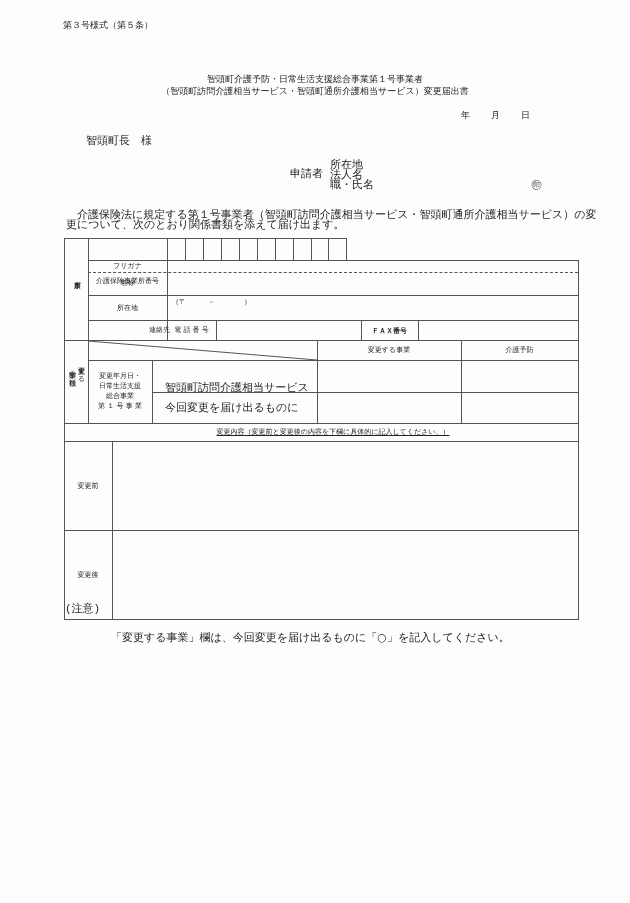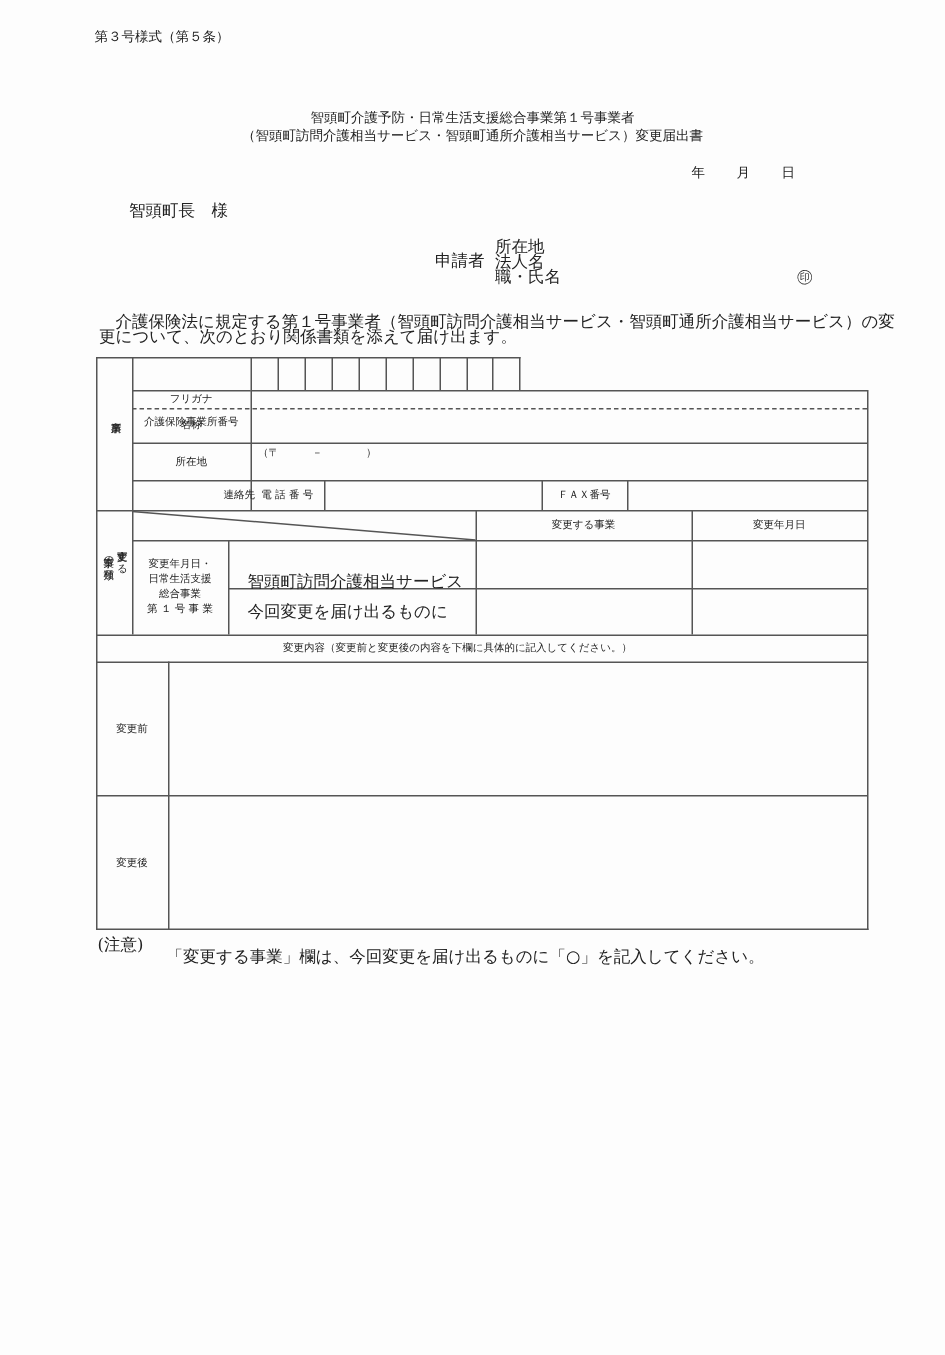--- a/index.html
+++ b/index.html
@@ -86,21 +86,21 @@
   <div class="line v" style="left:361px; top:320px; height:20px;"></div>
   <div class="line v" style="left:418px; top:320px; height:20px;"></div>
 
   <div class="abs vert" style="left:72px; top:276px;">事業所</div>
   <div class="cell-text" style="left:88px; width:79px; top:245px;margin-top:32px;">介護保険事業所番号</div>
   <div class="cell-text" style="left:88px; width:79px; top:262px;">フリガナ</div>
   <div class="cell-text" style="left:88px; width:79px; top:279px;">名称</div>
   <div class="cell-text" style="left:88px; width:79px; top:304px;">所在地</div>
   <div class="cell-text" style="left:88px; width:79px; top:326px;margin-left:32px;">連絡先</div>
   <div class="cell-text" style="left:167px; width:49px; top:326px;">電 話 番 号</div>
-  <div class="cell-text" style="left:361px; width:57px; top:326px;">ＦＡＸ番号</div>
+  <div class="cell-text" style="left:361px; width:57px; top:326px;font-weight:bold;">ＦＡＸ番号</div>
 
   <div class="abs" style="left:168px; top:261px; width:410px; height:11px;"></div>
   <div class="abs" style="left:168px; top:273px; width:410px; height:22px;"></div>
   <div class="abs" style="left:168px; top:296px; width:410px; height:24px;">
     <span class="abs ts" style="left:4px; top:2px;">（〒</span>
     <span class="abs ts" style="left:40px; top:2px;">－</span>
     <span class="abs ts" style="left:76px; top:2px;">）</span>
   </div>
   <div class="abs" style="left:217px; top:321px; width:144px; height:19px;"></div>
   <div class="abs" style="left:419px; top:321px; width:159px; height:19px;"></div>
@@ -120,39 +120,39 @@
 
   <div class="abs vert" style="left:76px; top:362px;">変更する</div>
   <div class="abs vert" style="left:67px; top:366px;">事業の種類</div>
 
   <div class="cell-text" style="left:88px; width:64px; top:372px;">変更年月日・</div>
   <div class="cell-text" style="left:88px; width:64px; top:382px;">日常生活支援</div>
   <div class="cell-text" style="left:88px; width:64px; top:392px;">総合事業</div>
   <div class="cell-text" style="left:88px; width:64px; top:402px;">第 １ 号 事 業</div>
 
   <div class="cell-text" style="left:317px; width:144px; top:346px;">変更する事業</div>
-  <div class="cell-text" style="left:461px; width:117px; top:346px;">変更年月日</div>
+  <div class="cell-text" style="left:461px; width:117px; top:346px;">介護予防</div>
 
   <div class="abs t" style="left:165px; top:382px;">智頭町訪問介護相当サービス</div>
   <div class="abs t" style="left:165px; top:402px;">今回変更を届け出るものに</div>
 
   <div class="abs" style="left:318px; top:361px; width:143px; height:31px;"></div>
   <div class="abs" style="left:462px; top:361px; width:116px; height:31px;"></div>
   <div class="abs" style="left:318px; top:393px; width:143px; height:30px;"></div>
   <div class="abs" style="left:462px; top:393px; width:116px; height:30px;"></div>
 </div>
 
 <div>
   <div class="line h" style="left:64px; top:441px; width:514px;"></div>
   <div class="line v" style="left:112px; top:441px; height:179px;"></div>
   <div class="line h" style="left:64px; top:530px; width:514px;"></div>
   <div class="line h" style="left:64px; top:619px; width:515px;"></div>
 
-  <div class="cell-text" style="left:48px; width:514px; top:428px;">変更内容（変更前と変更後の内容を下欄に具体的に記入してください。）</div>
+  <div class="cell-text" style="left:76px; width:514px; top:428px;text-decoration:underline;">変更内容（変更前と変更後の内容を下欄に具体的に記入してください。）</div>
   <div class="cell-text" style="left:64px; width:48px; top:482px;">変更前</div>
   <div class="cell-text" style="left:64px; width:48px; top:571px;">変更後</div>
 
   <div class="abs t" style="left:113px; top:442px; width:465px; height:88px; white-space:normal;"></div>
   <div class="abs t" style="left:113px; top:531px; width:465px; height:88px; white-space:normal;"></div>
 </div>
 
-<div class="abs t" style="left:65px; top:624px;">(注意)</div>
+<div class="abs t" style="left:65px; top:604px;font-family:Liberation Mono, monospace;">(注意)</div>
 <div class="abs t" style="left:111px; top:632px;">「変更する事業」欄は、今回変更を届け出るものに「○」を記入してください。</div>
 
 </body></html>

